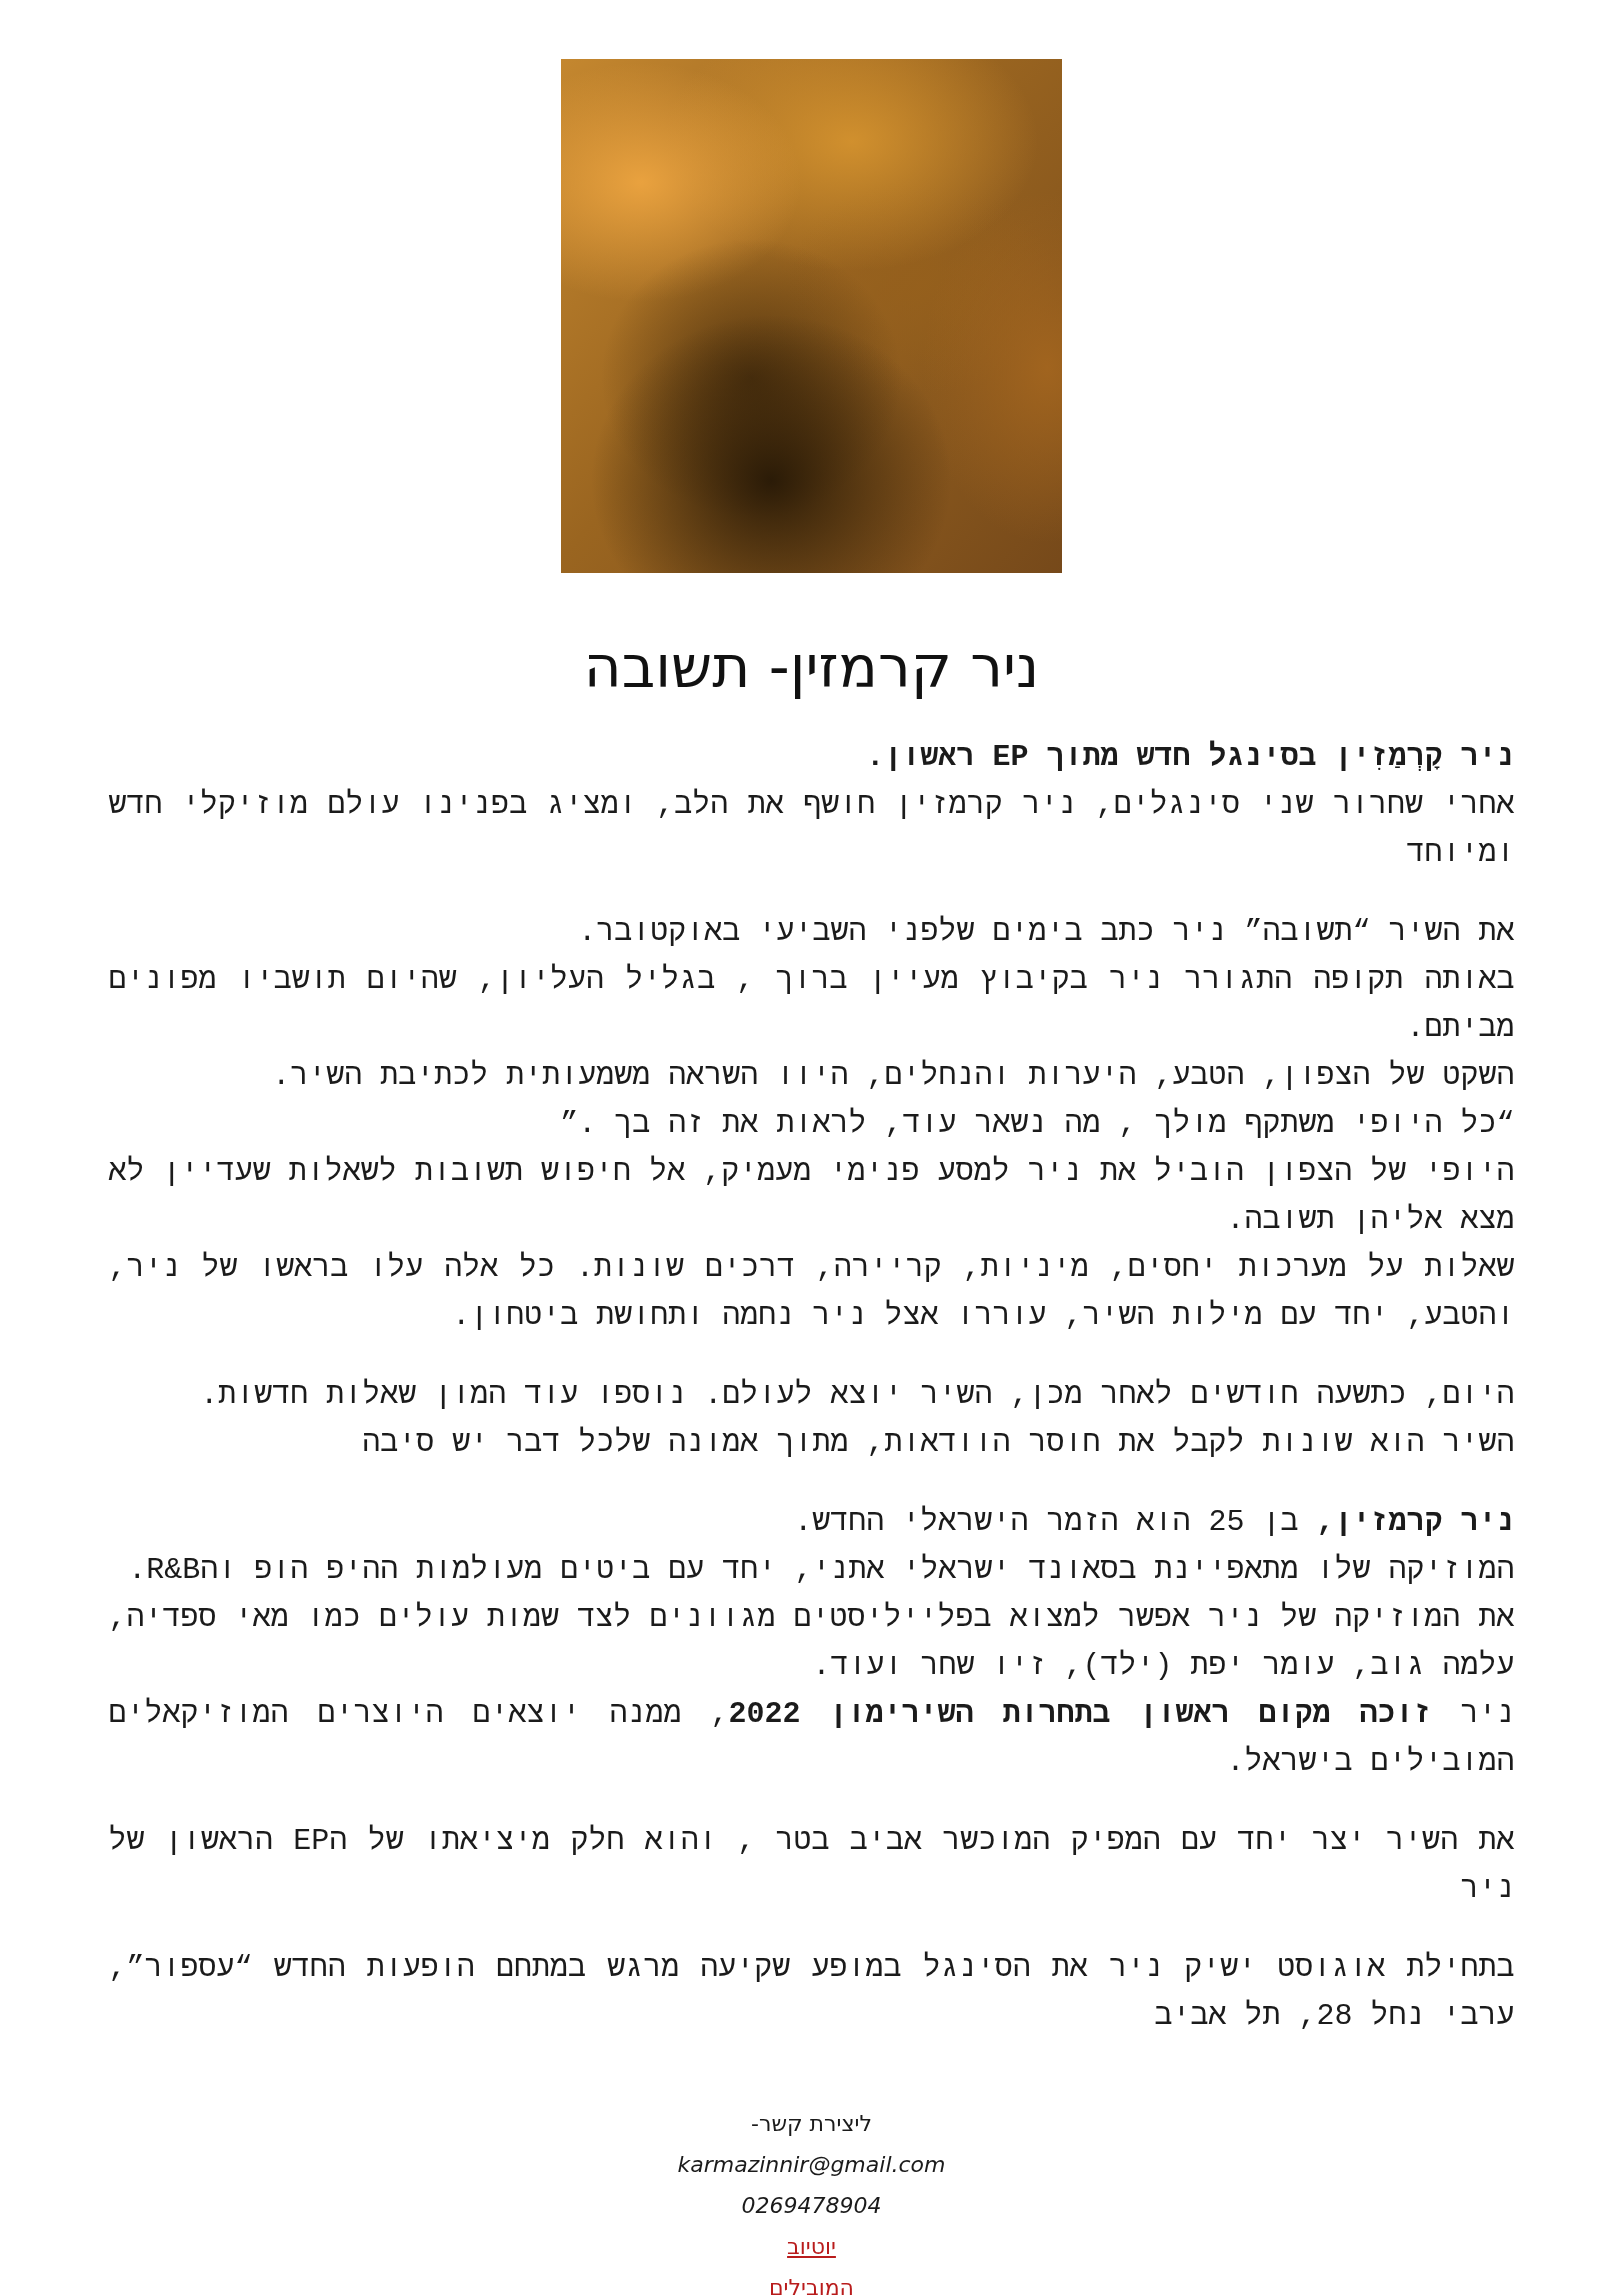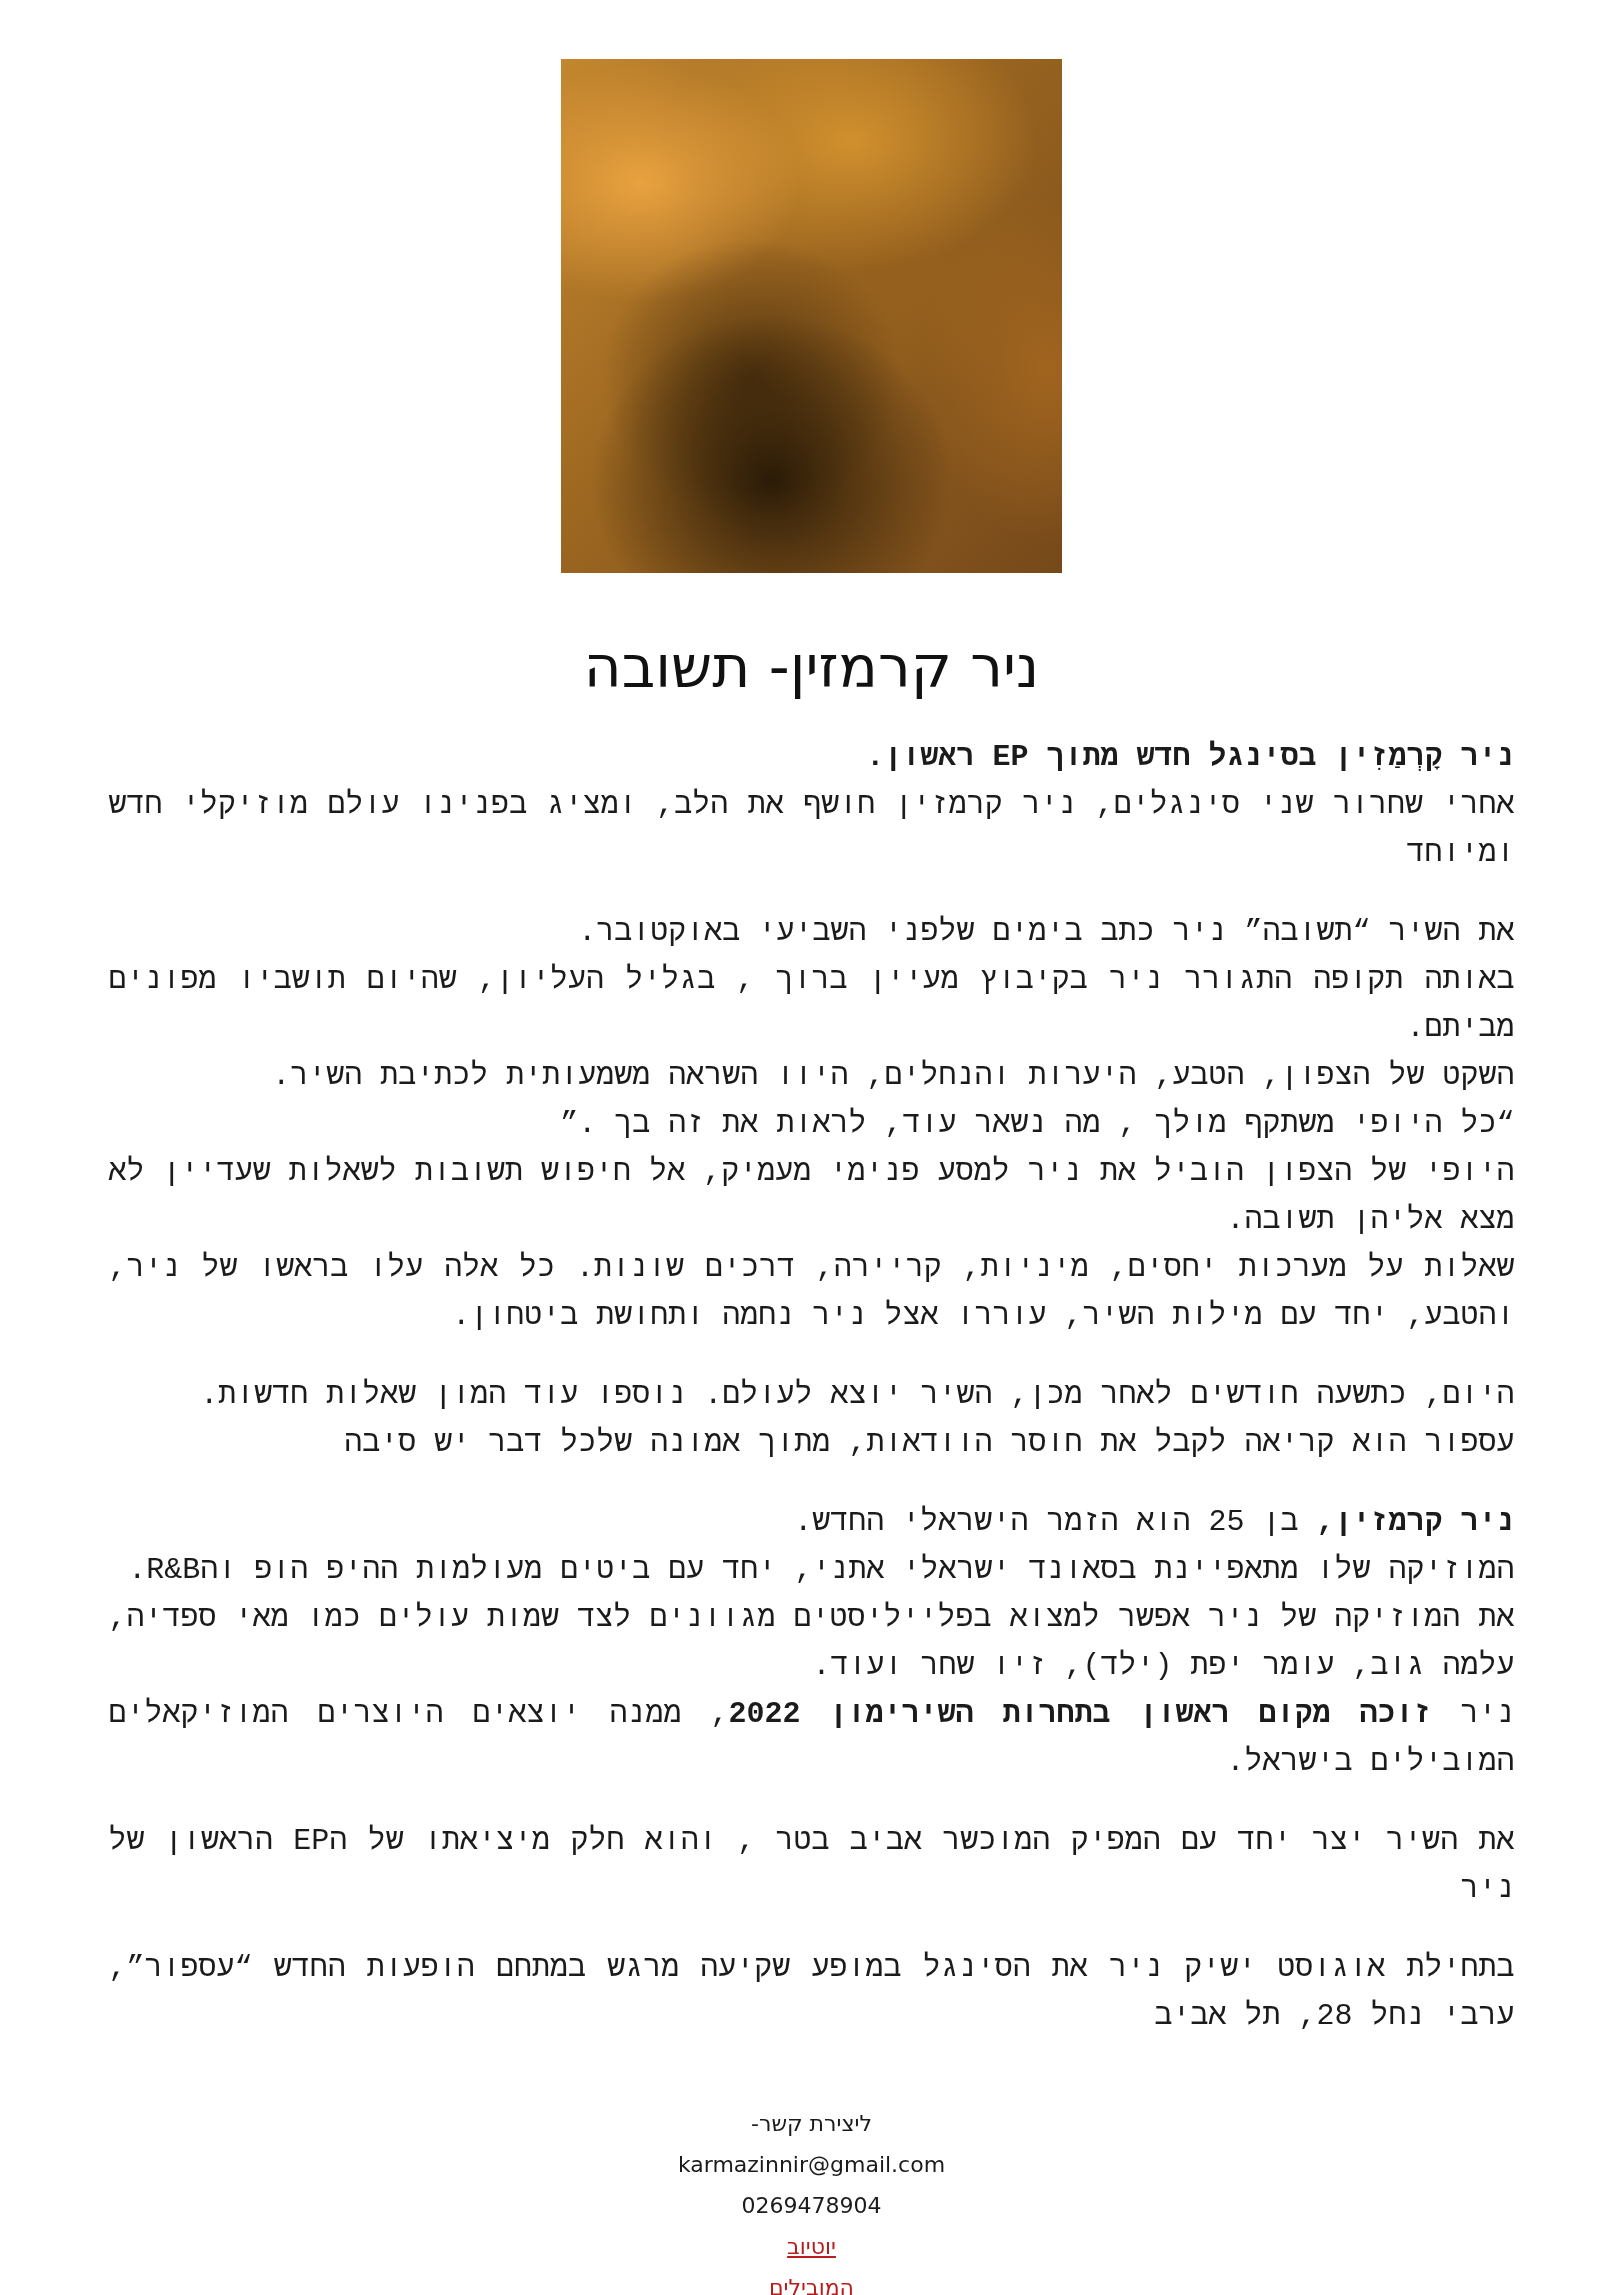--- a/index.html
+++ b/index.html
@@ -47,21 +47,21 @@
   .line { display: block; font-family: Liberation Mono, monospace; }
   .bold { font-weight: bold; }
   .contact {
     margin: 63px auto 0 auto;
     direction: rtl;
     text-align: center;
     font-size: 22px;
     line-height: 41px;
   }
   .contact .row { display: block; }
-  .contact .email, .contact .phone { direction: ltr; }
+  .contact .email, .contact .phone { direction: ltr; font-style: italic; }
   .contact a.link {
     display: block;
     color: #b91c1c;
     text-decoration: underline;
     cursor: pointer;
   }
   .page-bottom-pad { height: 39px; }
 </style>
 </head>
 <body>
@@ -83,21 +83,21 @@
       <span class="line">את השיר “תשובה” ניר כתב בימים שלפני השביעי באוקטובר.</span>
       <span class="line">באותה תקופה התגורר ניר בקיבוץ מעיין ברוך , בגליל העליון, שהיום תושביו מפונים מביתם.</span>
       <span class="line">השקט של הצפון, הטבע, היערות והנחלים, היוו השראה משמעותית לכתיבת השיר.</span>
       <span class="line">“כל היופי משתקף מולך , מה נשאר עוד, לראות את זה בך .”</span>
       <span class="line">היופי של הצפון הוביל את ניר למסע פנימי מעמיק, אל חיפוש תשובות לשאלות שעדיין לא מצא אליהן תשובה.</span>
       <span class="line">שאלות על מערכות יחסים, מיניות, קריירה, דרכים שונות. כל אלה עלו בראשו של ניר, והטבע, יחד עם מילות השיר, עוררו אצל ניר נחמה ותחושת ביטחון.</span>
     </p>
 
     <p class="group">
       <span class="line">היום, כתשעה חודשים לאחר מכן, השיר יוצא לעולם. נוספו עוד המון שאלות חדשות.</span>
-      <span class="line">עספור הוא קריאה לקבל את חוסר הוודאות, מתוך אמונה שלכל דבר יש סיבה</span>
+      <span class="line">השיר הוא שונות לקבל את חוסר הוודאות, מתוך אמונה שלכל דבר יש סיבה</span>
     </p>
 
     <p class="group">
       <span class="line"><b>ניר קרמזין,</b><span> בן 25 הוא הזמר הישראלי החדש.</span></span>
       <span class="line">המוזיקה שלו מתאפיינת בסאונד ישראלי אתני, יחד עם ביטים מעולמות ההיפ הופ והR&amp;B.</span>
       <span class="line">את המוזיקה של ניר אפשר למצוא בפלייליסטים מגוונים לצד שמות עולים כמו מאי ספדיה, עלמה גוב, עומר יפת (ילד), זיו שחר ועוד.</span>
       <span class="line"><span>ניר </span><b>זוכה מקום ראשון בתחרות השירימון 2022</b><span>, ממנה יוצאים היוצרים המוזיקאלים המובילים בישראל.</span></span>
     </p>
 
     <p class="group">

